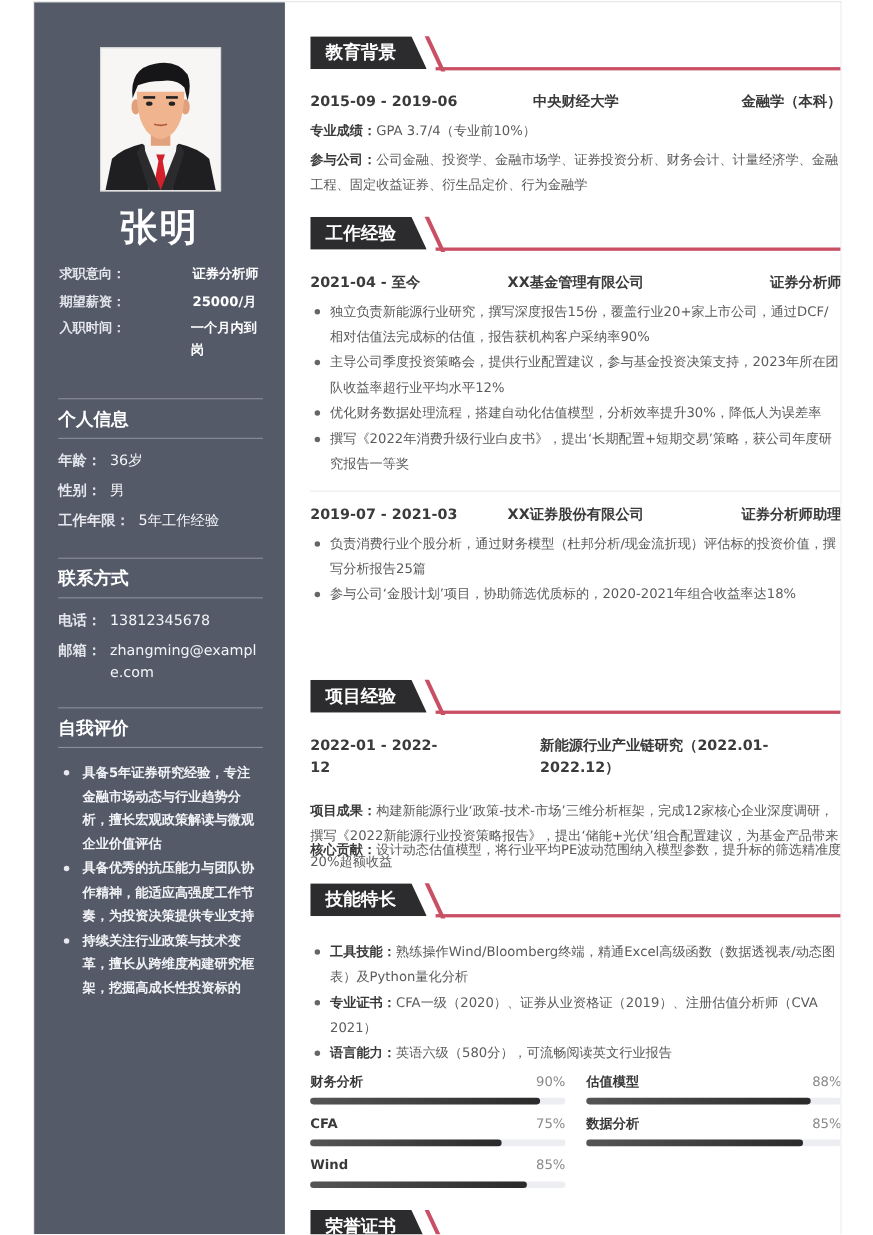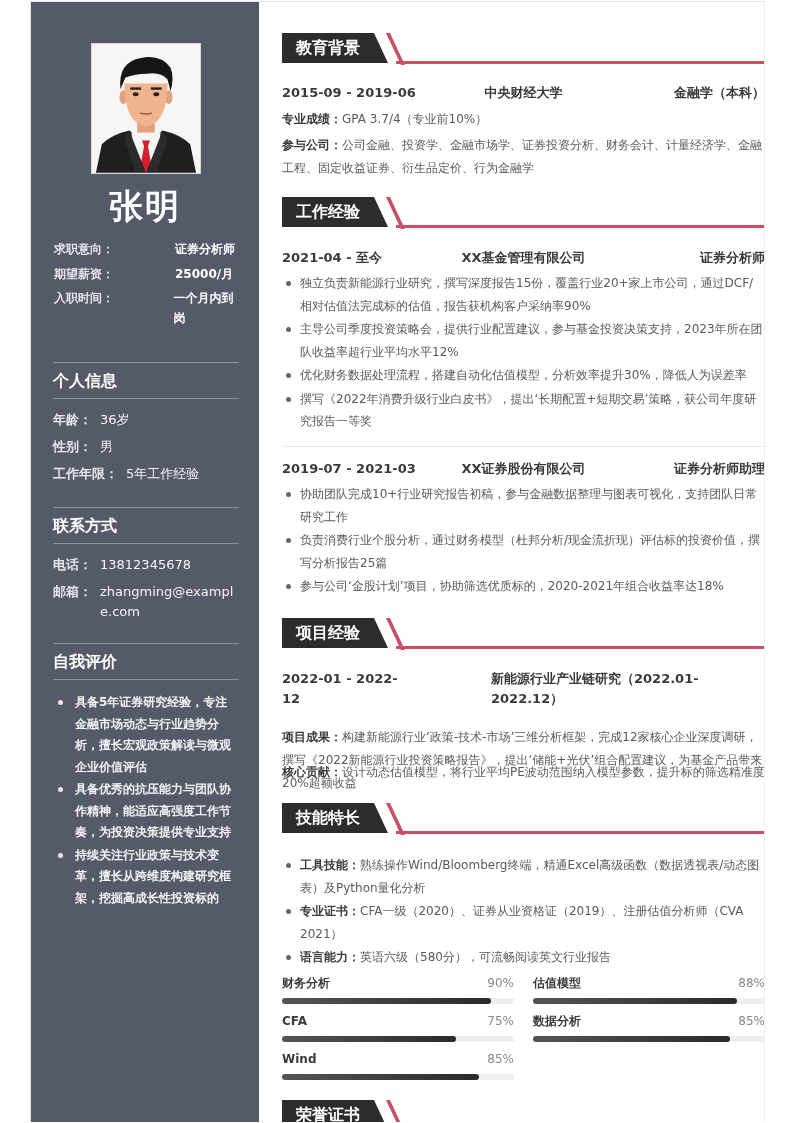--- a/index.html
+++ b/index.html
@@ -221,21 +221,20 @@
       <li>优化财务数据处理流程，搭建自动化估值模型，分析效率提升30%，降低人为误差率</li>
       <li>撰写《2022年消费升级行业白皮书》，提出‘长期配置+短期交易’策略，获公司年度研究报告一等奖</li>
     </ul>
     <div class="divider" style="top:444px;"></div>
     <div class="entry-head" style="top:457px;">
       <span>2019-07 - 2021-03</span>
       <span class="mid">XX证券股份有限公司</span>
       <span class="r">证券分析师助理</span>
     </div>
     <ul class="bullets" style="top:481px;">
-      <li>协助团队完成10+行业研究报告初稿，参与金融数据整理与图表可视化，支持团队日常研究工作</li>
       <li>负责消费行业个股分析，通过财务模型（杜邦分析/现金流折现）评估标的投资价值，撰写分析报告25篇</li>
       <li>参与公司‘金股计划’项目，协助筛选优质标的，2020-2021年组合收益率达18%</li>
     </ul>
 
     <div class="sec-head" style="top:616px;">
       <div class="box">项目经验</div>
       <div class="slash"></div>
       <div class="line"></div>
     </div>
     <div class="entry-head" style="top:667px; justify-content:flex-start;">

